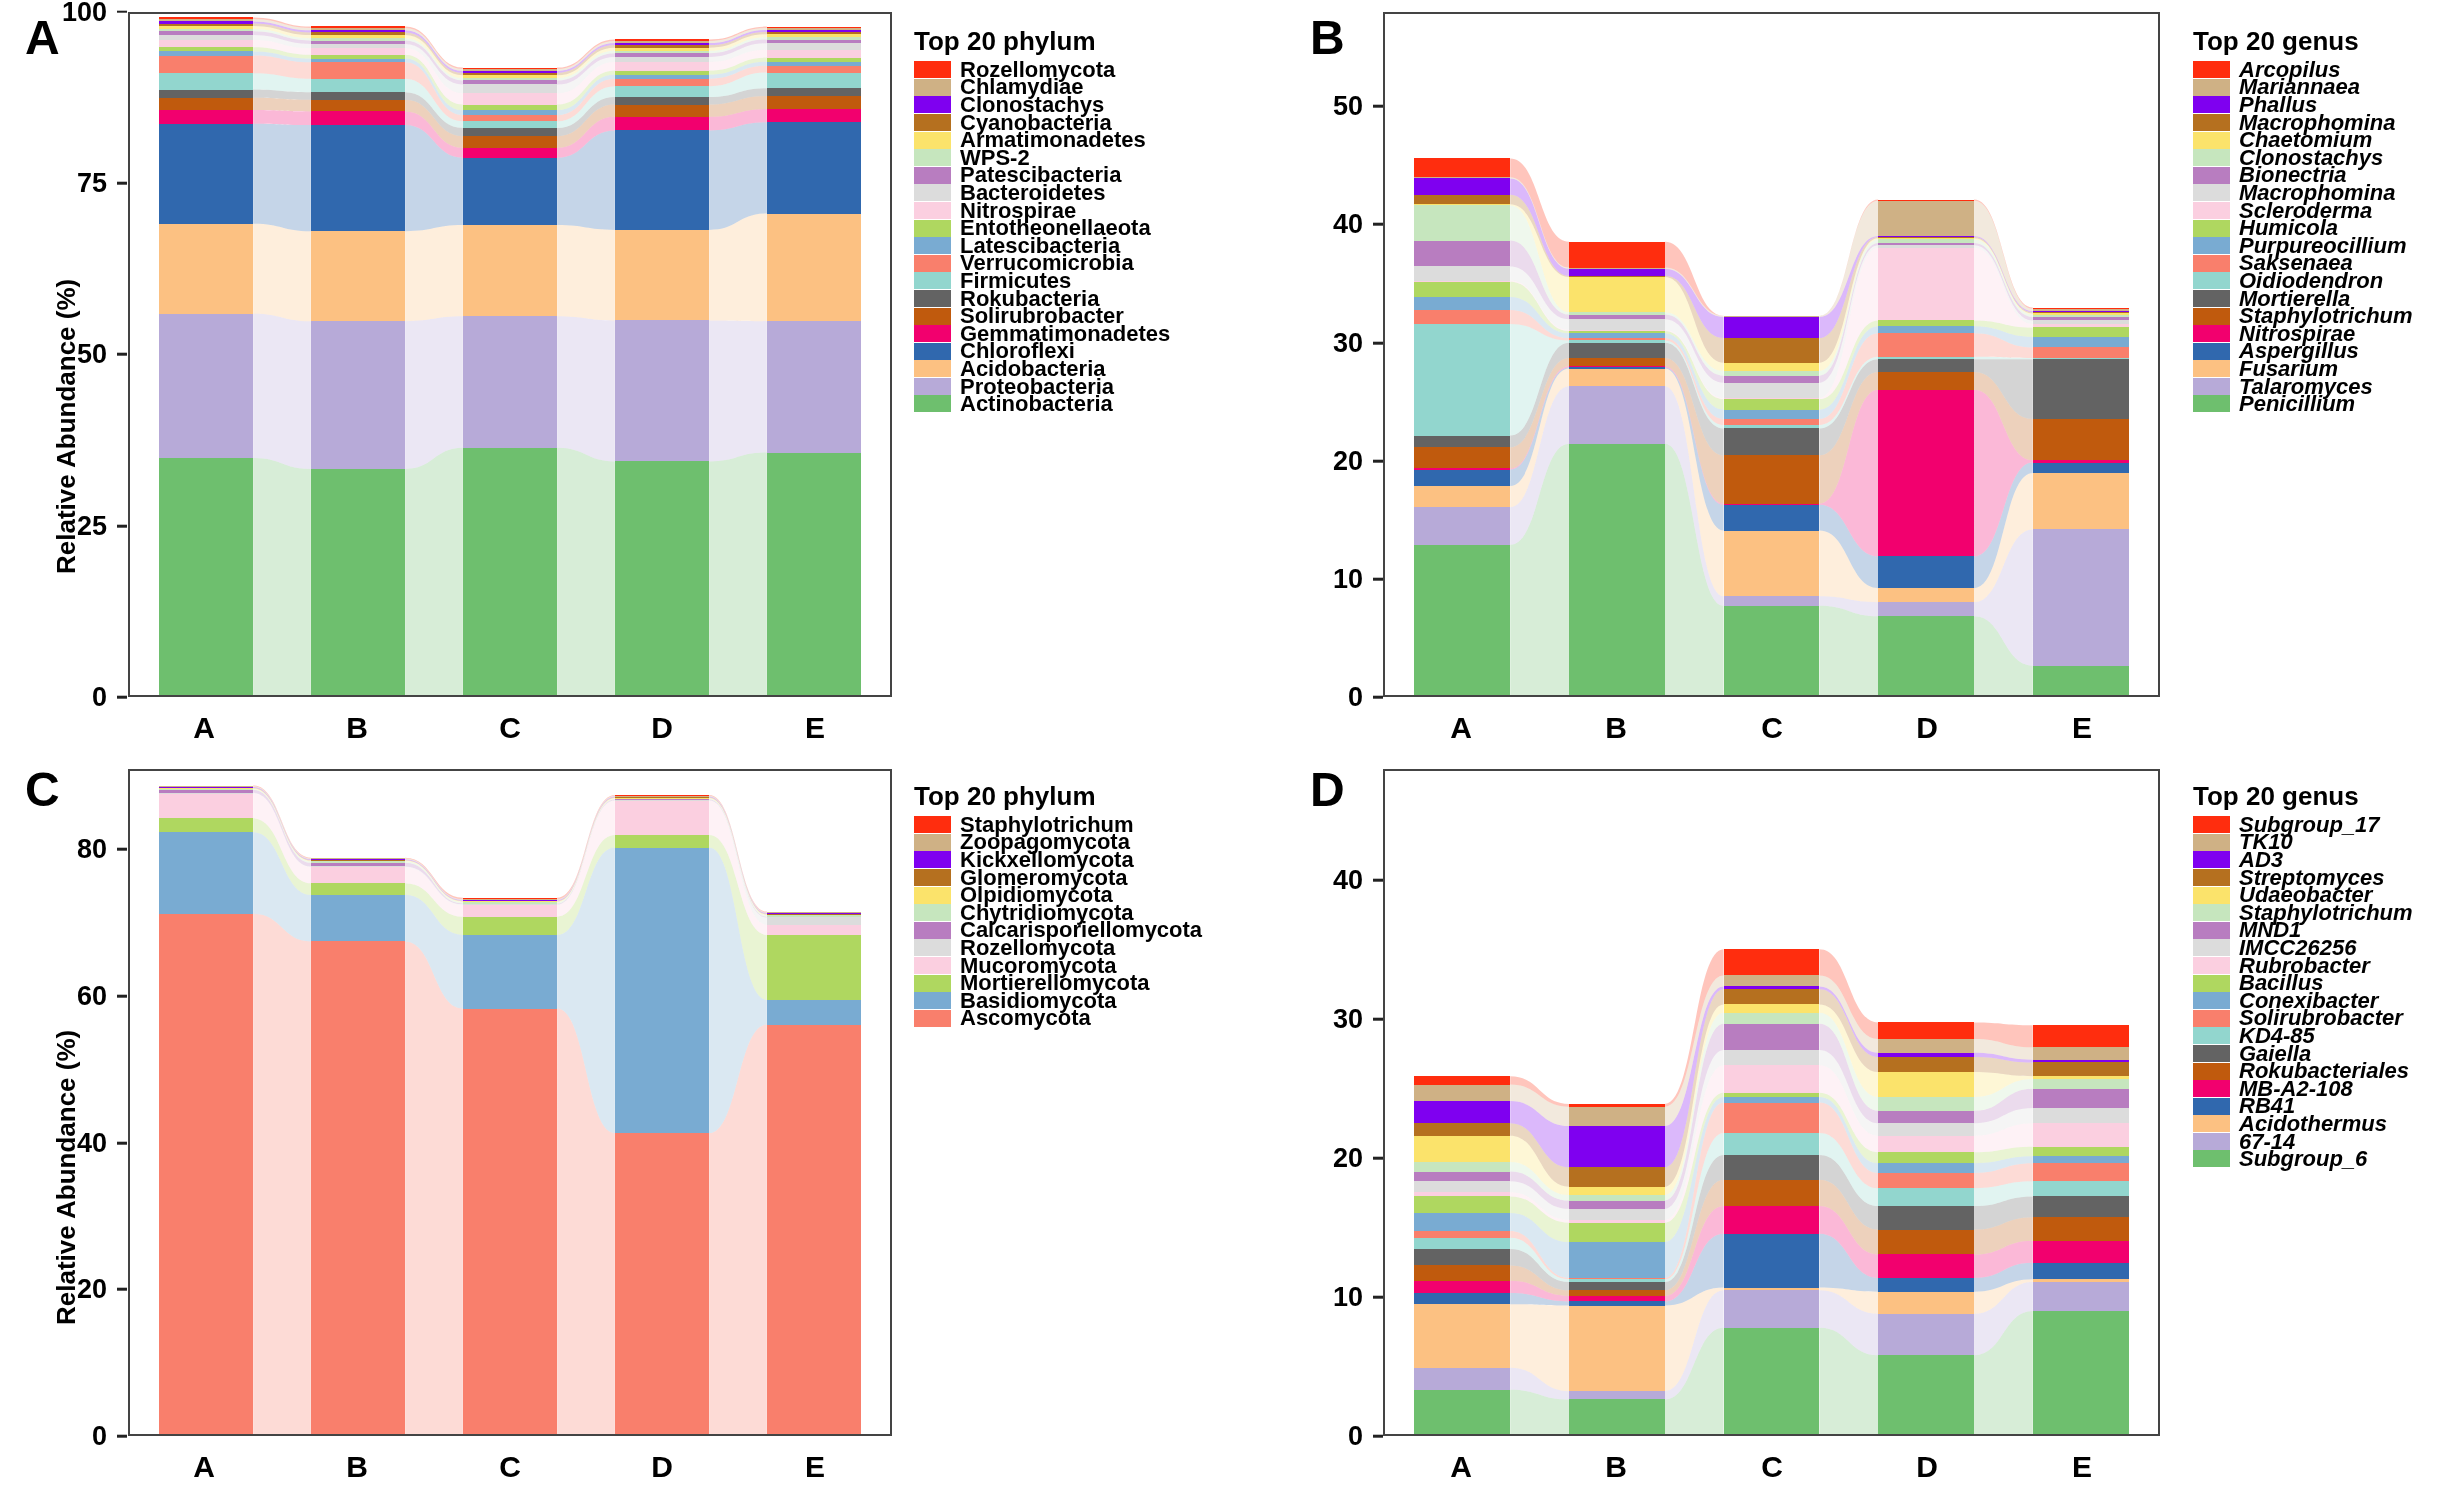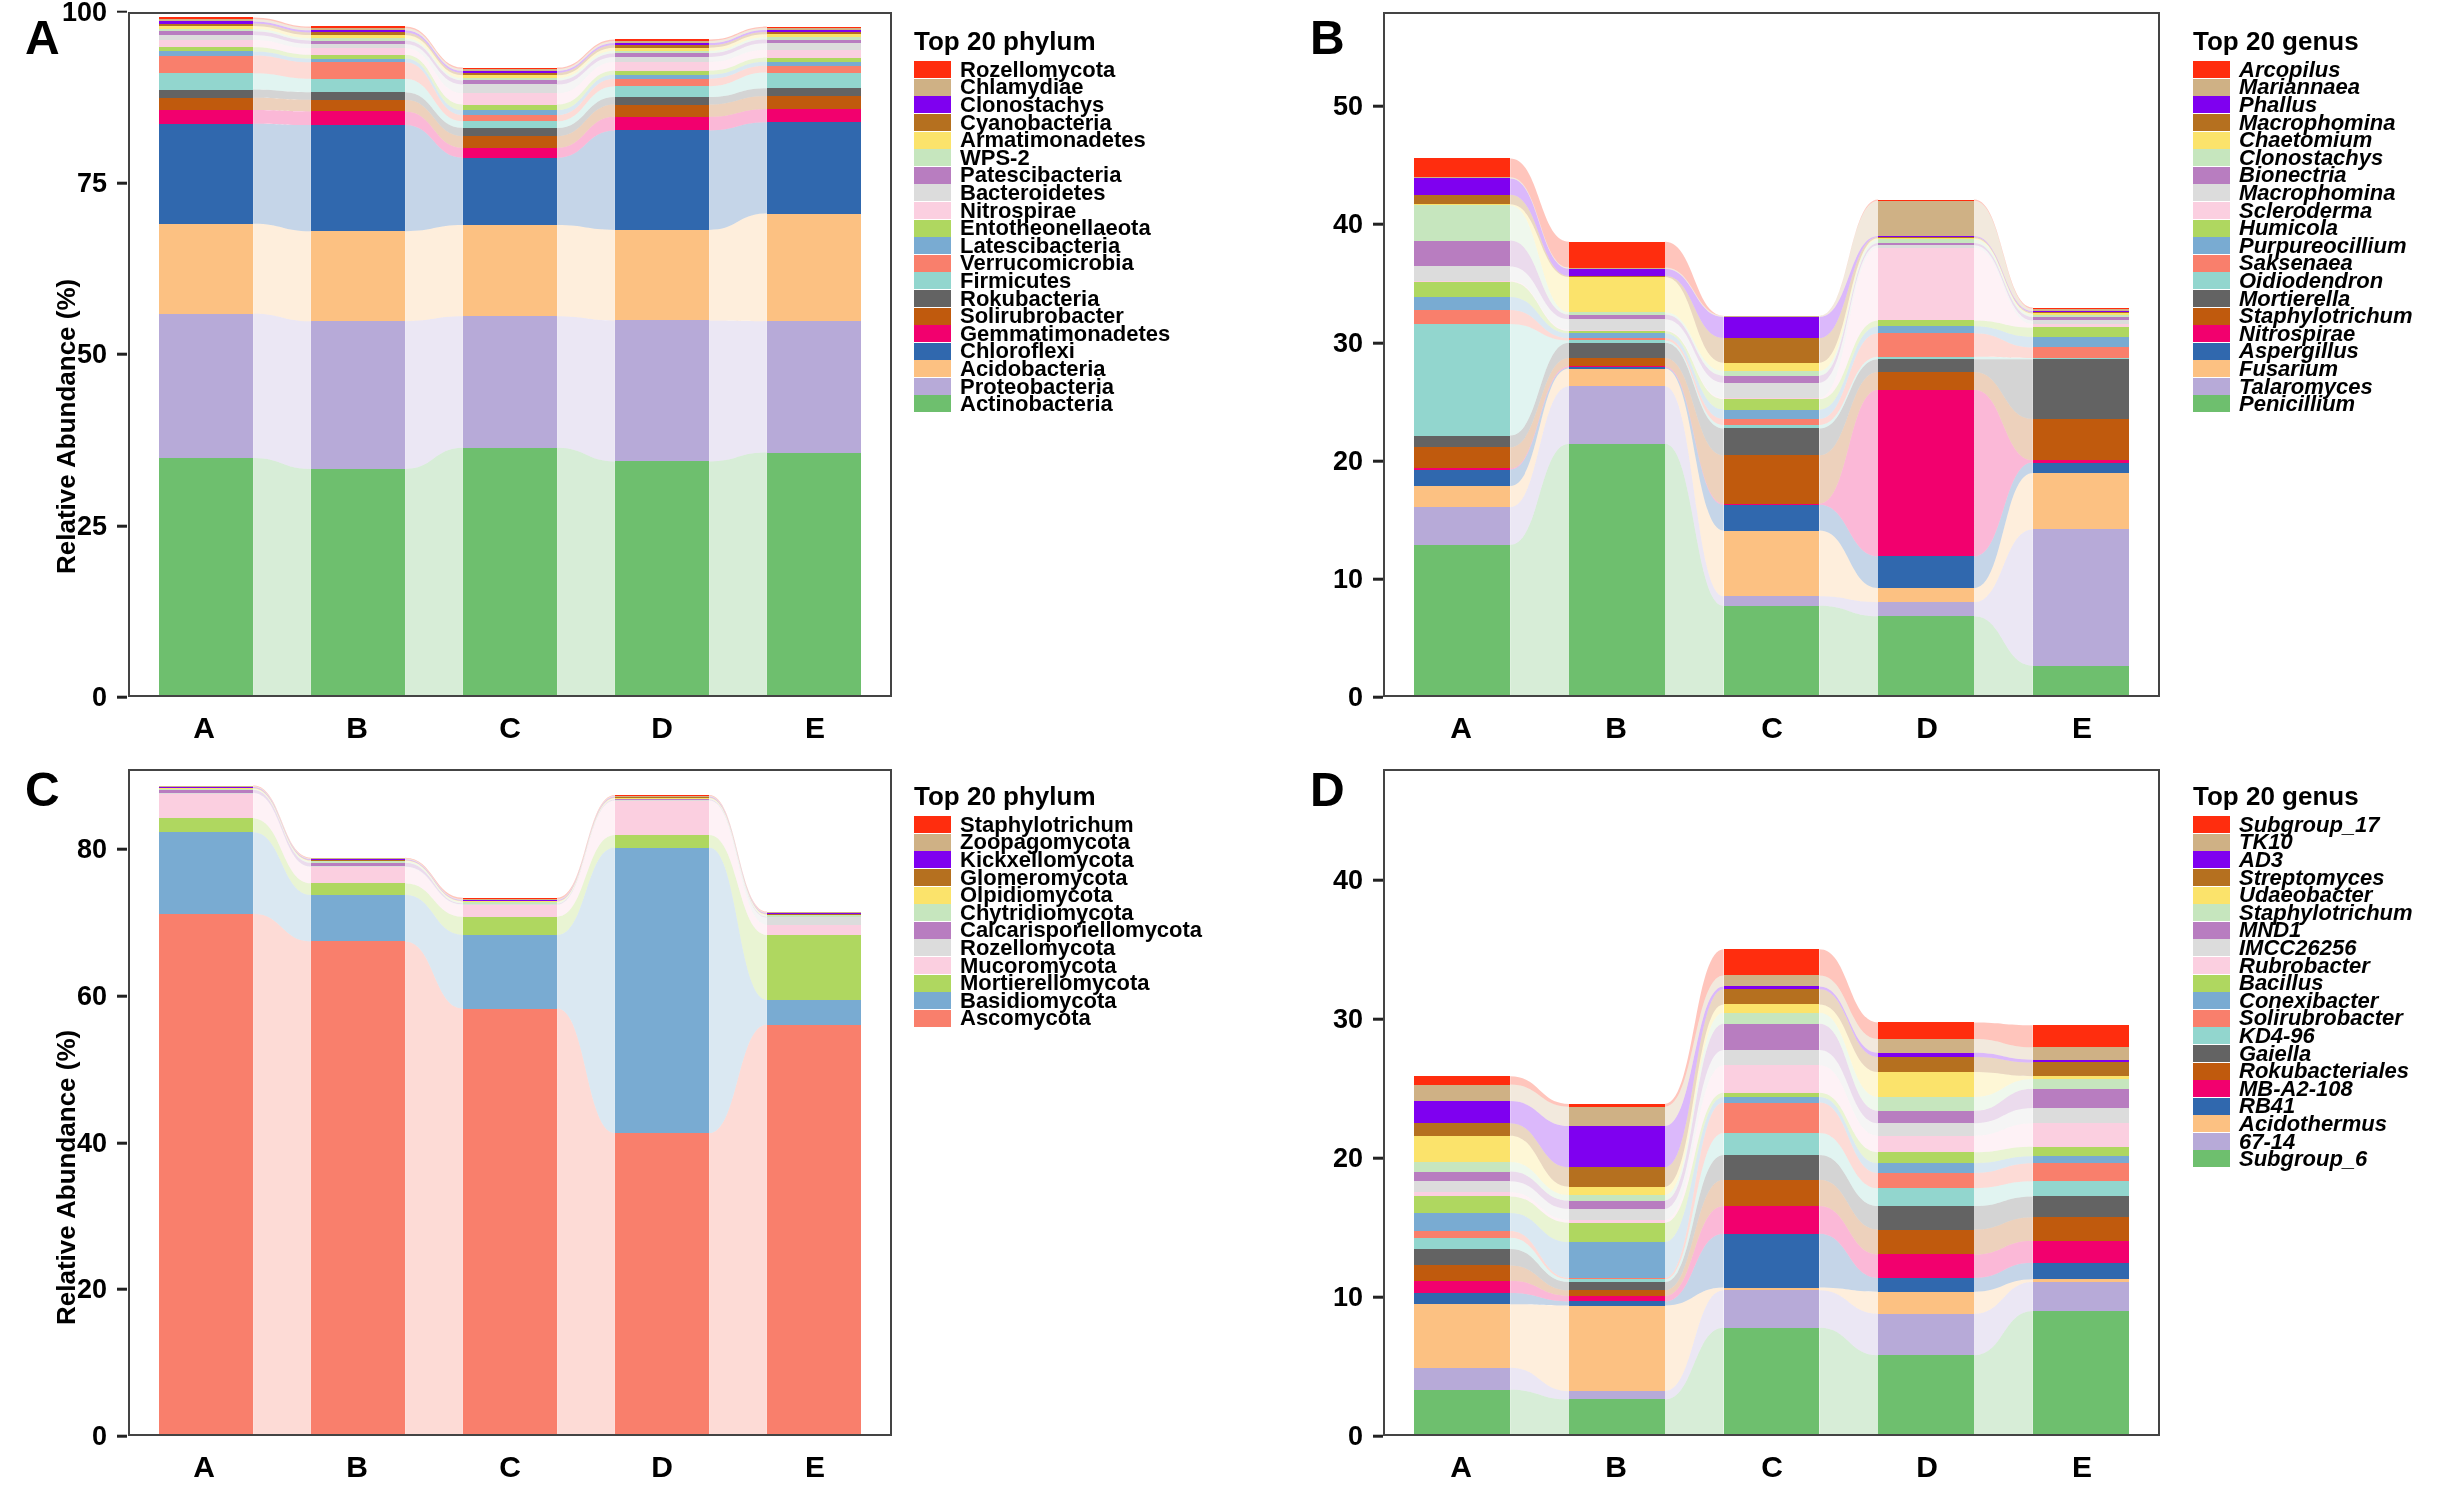--- a/index.html
+++ b/index.html
@@ -1064,21 +1064,21 @@
         <div class="legend-row">
           <span class="legend-sw" style="background: rgb(121, 171, 210);"></span>
           <span class="legend-lb ital">Conexibacter</span>
         </div>
         <div class="legend-row">
           <span class="legend-sw" style="background: rgb(249, 127, 108);"></span>
           <span class="legend-lb ital">Solirubrobacter</span>
         </div>
         <div class="legend-row">
           <span class="legend-sw" style="background: rgb(146, 214, 206);"></span>
-          <span class="legend-lb ital">KD4-96</span>
+          <span class="legend-lb ital">KD4-85</span>
         </div>
         <div class="legend-row">
           <span class="legend-sw" style="background: rgb(99, 99, 99);"></span>
           <span class="legend-lb ital">Gaiella</span>
         </div>
         <div class="legend-row">
           <span class="legend-sw" style="background: rgb(192, 90, 13);"></span>
           <span class="legend-lb ital">Rokubacteriales</span>
         </div>
         <div class="legend-row">

